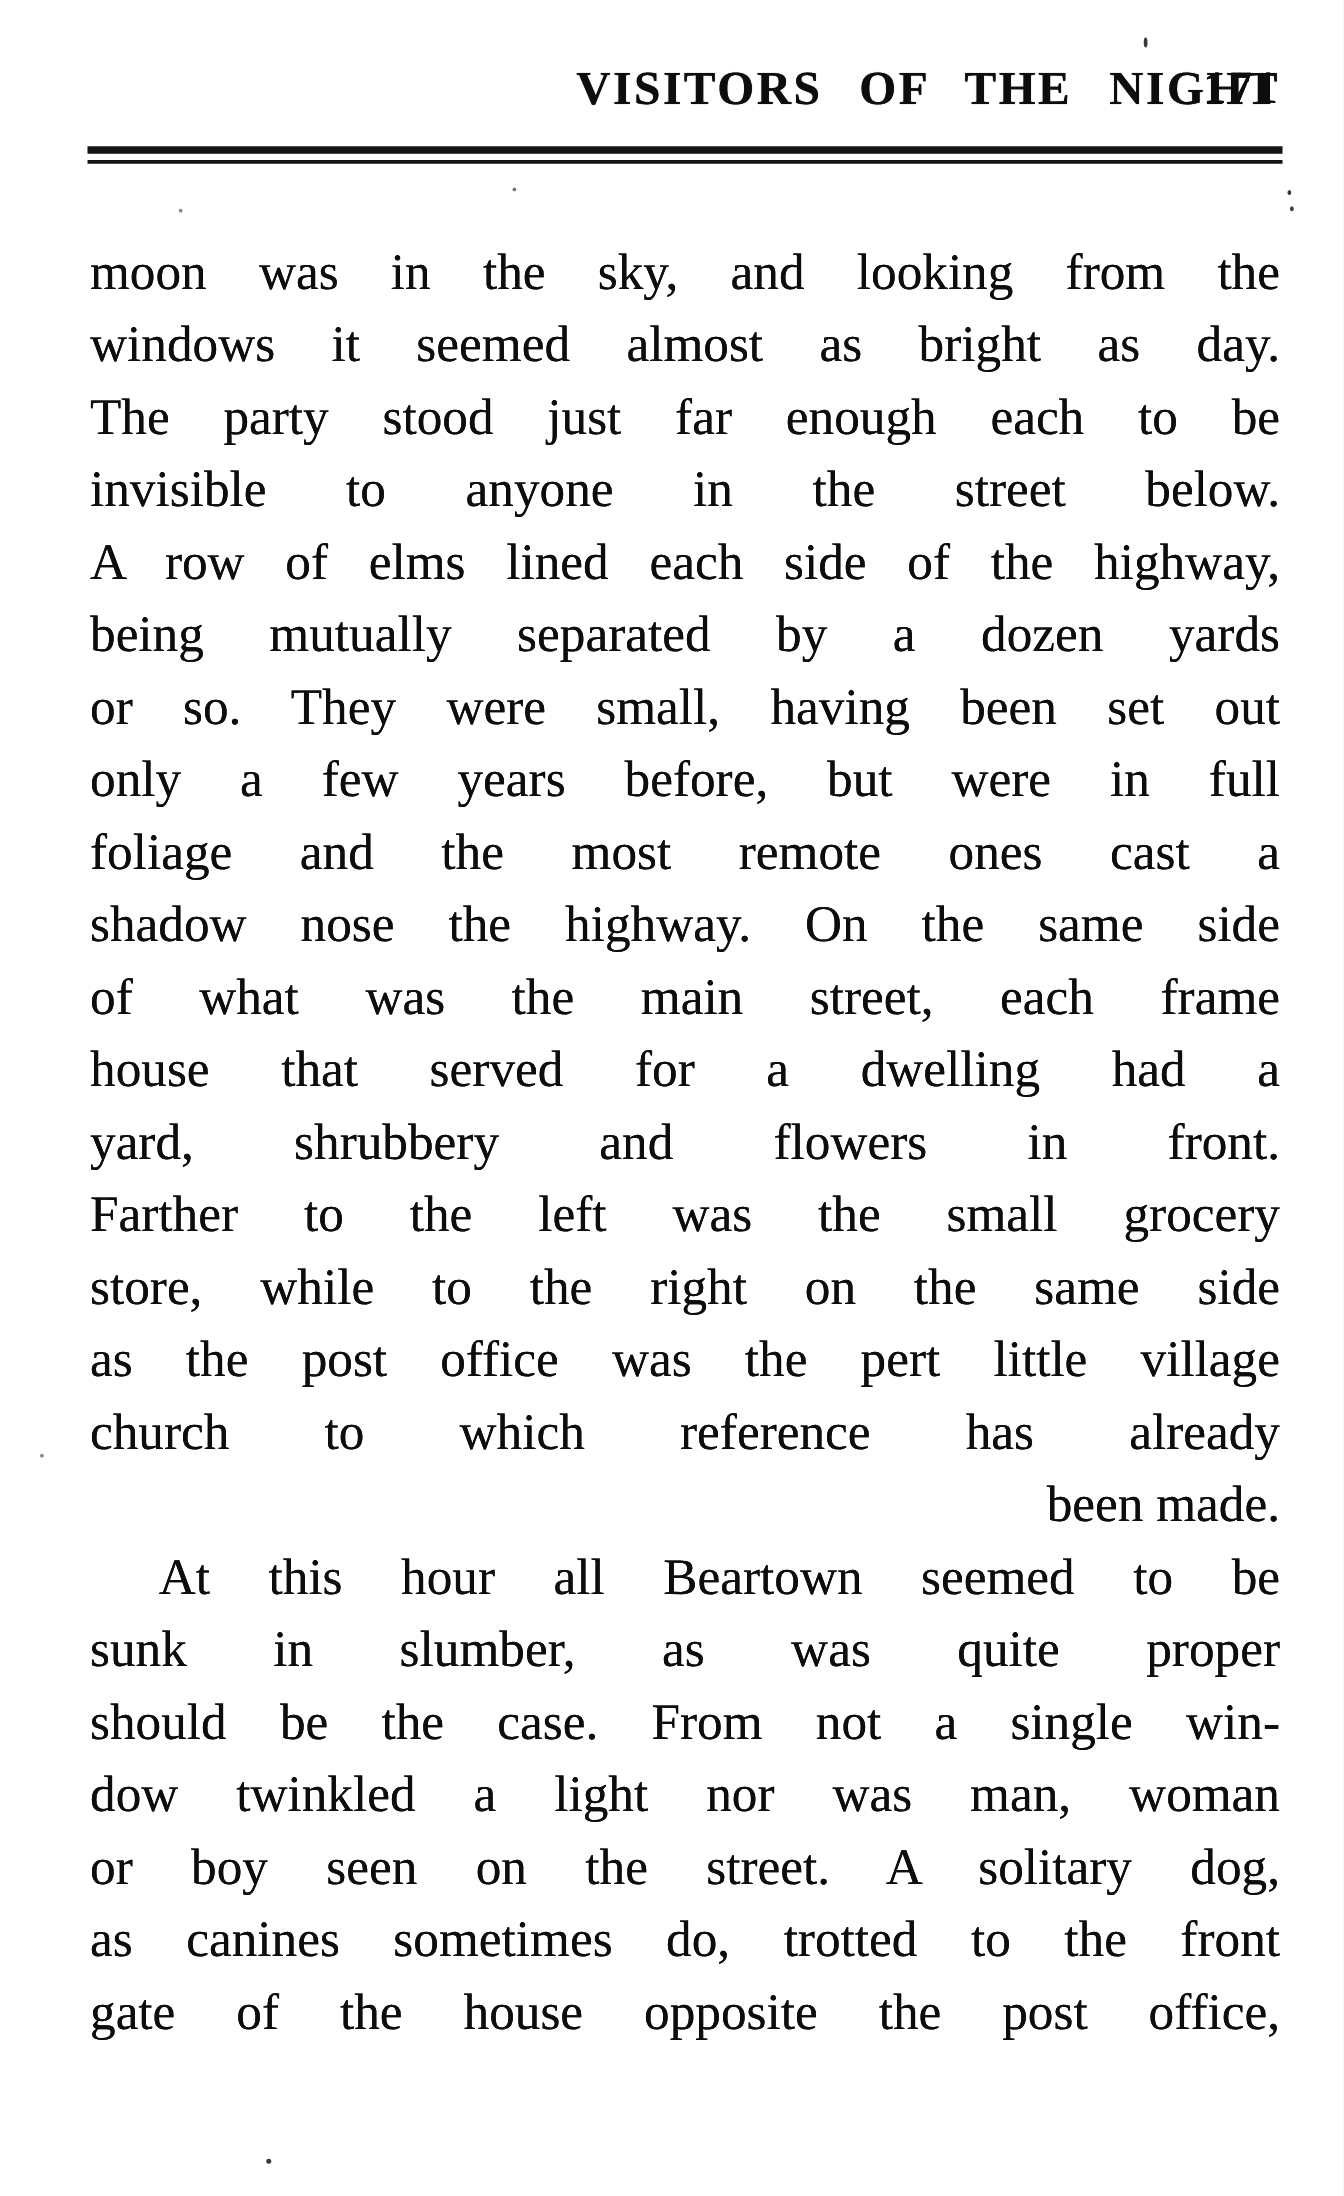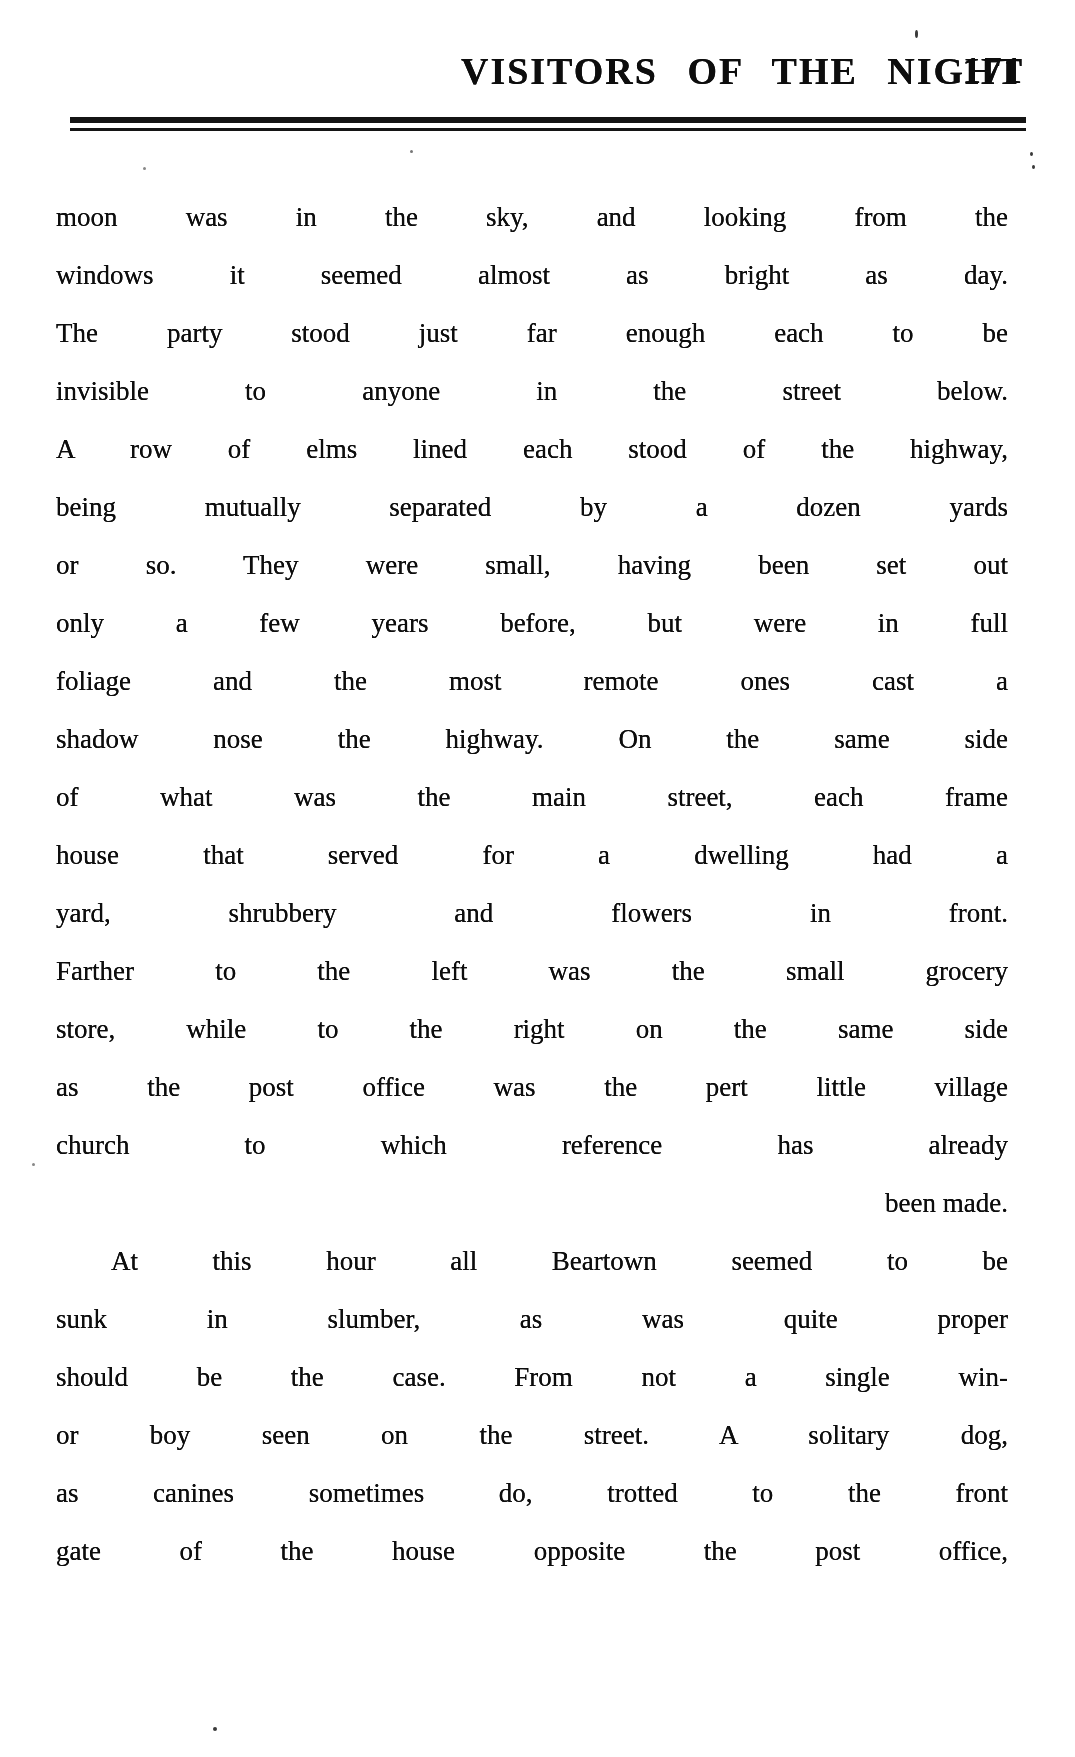--- a/index.html
+++ b/index.html
@@ -43,24 +43,24 @@
     left: 70px;
     top: 117px;
     width: 956px;
     height: 14px;
     box-sizing: border-box;
     border-top: 6px solid #141414;
     border-bottom: 3px solid #141414;
   }
   .text-block {
     position: absolute;
-    left: 56px;
+    left: 72px;
     top: 188px;
     width: 952px;
-    font-size: 27px;
+    font-size: 41px;
     line-height: 58px;
     text-shadow: 0 0 0.5px #0d0d0d;
   }
   .line {
     height: 58px;
     text-align: right;
     overflow: visible;
   }
   .line.just {
     text-align: justify;
@@ -86,37 +86,38 @@
     <div class="page-number">171</div>
   </div>
 
   <div class="double-rule"></div>
 
   <div class="text-block" id="text-lines">
       <div class="line just">moon was in the sky, and looking from the</div>
       <div class="line just">windows it seemed almost as bright as day.</div>
       <div class="line just">The party stood just far enough each to be</div>
       <div class="line just">invisible to anyone in the street below.</div>
-      <div class="line just">A row of elms lined each stood of the highway,</div>
+      <div class="line just">A row of elms lined each side of the highway,</div>
       <div class="line just">being mutually separated by a dozen yards</div>
       <div class="line just">or so.  They were small, having been set out</div>
       <div class="line just">only a few years before, but were in full</div>
       <div class="line just">foliage and the most remote ones cast a</div>
       <div class="line just">shadow nose the highway.  On the same side</div>
       <div class="line just">of what was the main street, each frame</div>
       <div class="line just">house that served for a dwelling had a</div>
       <div class="line just">yard, shrubbery and flowers in front.</div>
       <div class="line just">Farther to the left was the small grocery</div>
       <div class="line just">store, while to the right on the same side</div>
       <div class="line just">as the post office was the pert little village</div>
       <div class="line just">church to which reference has already</div>
       <div class="line">been made.</div>
       <div class="line just indent">At this hour all Beartown seemed to be</div>
       <div class="line just">sunk in slumber, as was quite proper</div>
       <div class="line just">should be the case.  From not a single win-</div>
+      <div class="line just">dow twinkled a light nor was man, woman</div>
       <div class="line just">or boy seen on the street.  A solitary dog,</div>
       <div class="line just">as canines sometimes do, trotted to the front</div>
       <div class="line just">gate of the house opposite the post office,</div>
     </div>
 
   <div class="speck" style="left:915px; top:30px;  width:3px; height:8px;"></div>
   <div class="speck" style="left:1030px; top:152px; width:3px; height:4px;"></div>
   <div class="speck" style="left:1032px; top:165px; width:3px; height:4px;"></div>
   <div class="speck" style="left:410px; top:150px; width:3px; height:3px; background:#777;"></div>
   <div class="speck" style="left:213px; top:1727px; width:4px; height:4px;"></div>

